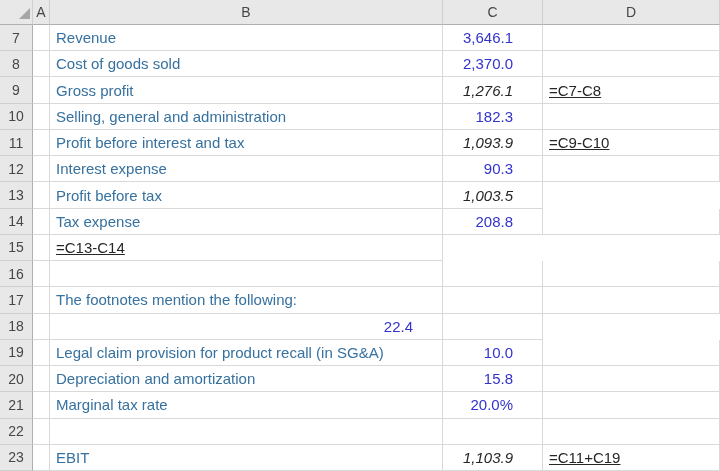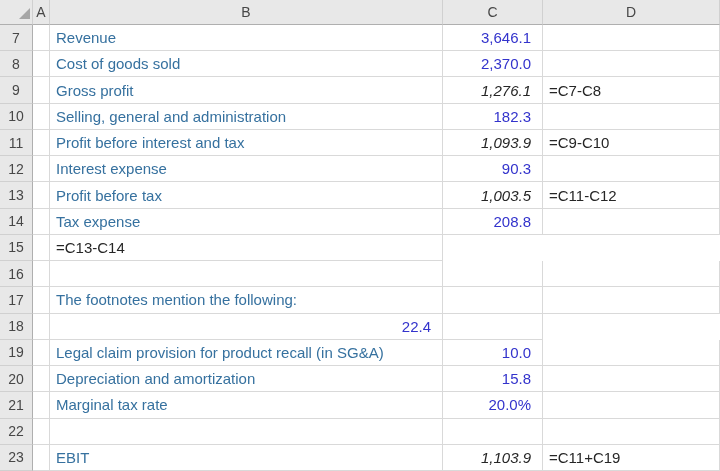--- a/index.html
+++ b/index.html
@@ -64,27 +64,28 @@
     color: var(--header-text);
     font-size: 14px;
     justify-content: center;
   }
   .colB {
     color: var(--label-blue);
     padding-left: 6px;
   }
   .colC {
     justify-content: flex-end;
-    padding-right: 11px;
+    padding-right: 29px;
   }
   .colC.input { color: var(--input-blue); }
   .colC.calc  { color: var(--calc-dark); font-style: italic; }
   .colD {
     color: var(--calc-dark);
     padding-left: 6px;
+    text-decoration: underline;
   }
 </style>
 </head>
 <body>
 
 <div id="sheet">
   <div class="hdr-row">
     <div class="cell colhead corner">
       <span class="tri"></span>
     </div>
@@ -134,21 +135,20 @@
         <div class="cell colA"></div>
         <div class="cell colB">Interest expense</div>
         <div class="cell colC input">90.3</div>
         <div class="cell colD"></div>
       </div>
       <div class="row">
         <div class="cell rowhead">13</div>
         <div class="cell colA"></div>
         <div class="cell colB">Profit before tax</div>
         <div class="cell colC calc">1,003.5</div>
-        <div class="cell colD">=C11-C12</div>
       </div>
       <div class="row">
         <div class="cell rowhead">14</div>
         <div class="cell colA"></div>
         <div class="cell colB">Tax expense</div>
         <div class="cell colC input">208.8</div>
         <div class="cell colD"></div>
       </div>
       <div class="row">
         <div class="cell rowhead">15</div>

